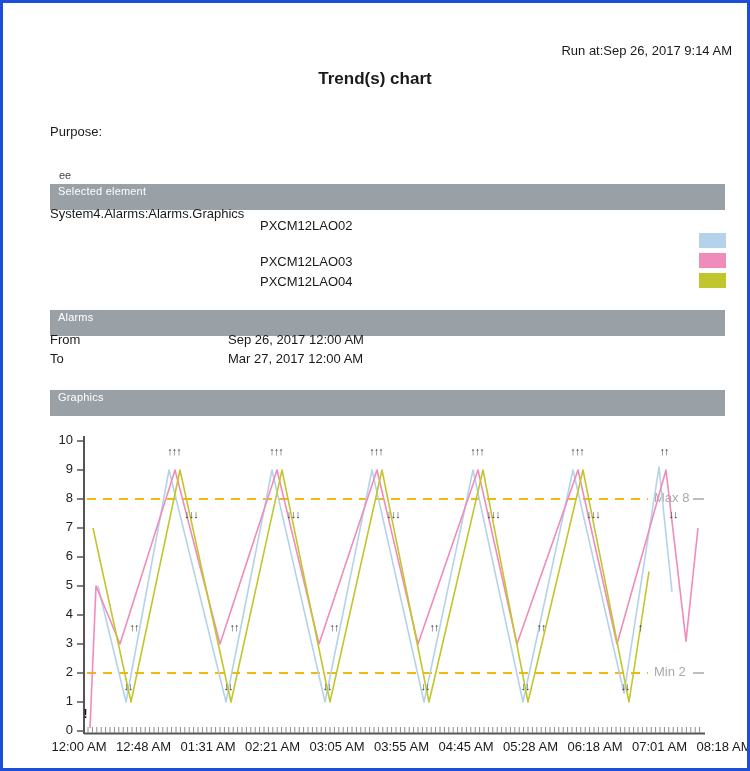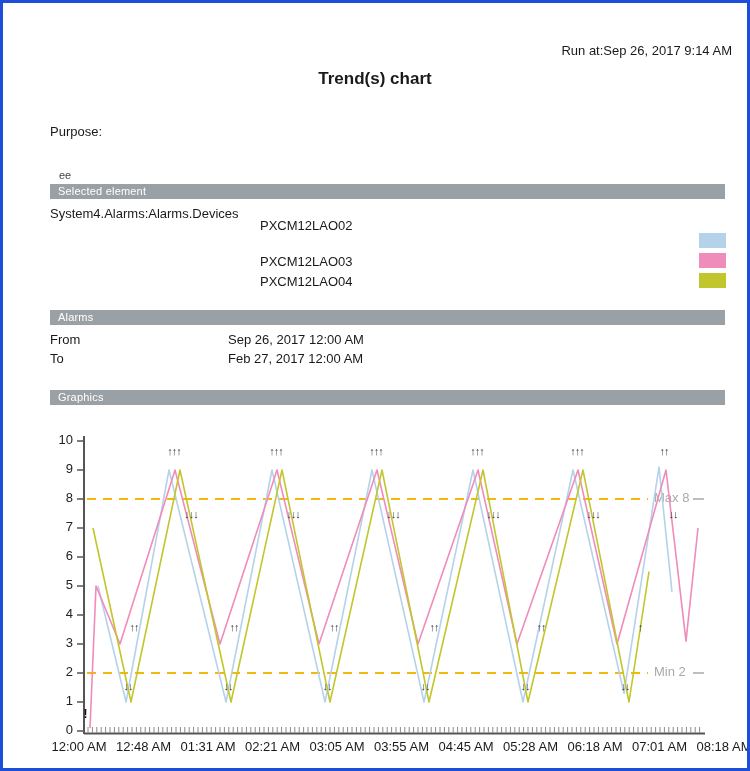--- a/index.html
+++ b/index.html
@@ -8,21 +8,21 @@
     background:#ffffff;border:3px solid #1d4ed8;box-sizing:border-box;
     font-family:"Liberation Sans", sans-serif;color:#1a1a1a;overflow:hidden;
   }
   .abs{position:absolute;}
   .run-at{top:40px;right:15px;font-size:13px;}
   .title{top:66px;left:0;width:100%;text-align:center;font-size:17px;font-weight:bold;}
   .purpose-label{left:47px;top:121px;font-size:13px;}
   .purpose-desc{left:47px;top:147px;font-size:13px;}
   .purpose-note{left:56px;top:166px;font-size:11px;color:#444;}
   .bar{
-    left:47px;width:675px;height:15px;background:#9aa1a6;color:#ffffff;
+    left:47px;width:675px;height:26px;background:#9aa1a6;color:#ffffff;
     font-size:11px;line-height:15px;padding-left:8px;box-sizing:border-box;
     letter-spacing:0.2px;
   }
   .bar-selected{top:181px;}
   .bar-period{top:307px;}
   .bar-graphics{top:387px;}
   .element-path{left:47px;top:203px;font-size:13px;}
   .legend-label{left:257px;font-size:13px;}
   .legend-swatch{left:696px;width:27px;height:15px;}
   .period-label{left:47px;font-size:13px;}
@@ -33,29 +33,29 @@
 <body>
 
 <div class="page">
   <div class="abs run-at">Run at:Sep 26, 2017 9:14 AM</div>
   <div class="abs title">Trend(s) chart</div>
 
   <div class="abs purpose-label">Purpose:</div>
   <div class="abs purpose-note">ee</div>
 
   <div class="abs bar bar-selected">Selected element</div>
-  <div class="abs element-path">System4.Alarms:Alarms.Devices</div>
+  <div class="abs element-path">System4.Alarms:Alarms.Graphics</div>
 
   <div id="legend"></div>
 
   <div class="abs bar bar-period">Alarms</div>
   <div class="abs period-label" style="top:329px;">From</div>
   <div class="abs period-value" style="top:329px;">Sep 26, 2017 12:00 AM</div>
   <div class="abs period-label" style="top:348px;">To</div>
-  <div class="abs period-value" style="top:348px;">Feb 27, 2017 12:00 AM</div>
+  <div class="abs period-value" style="top:348px;">Mar 27, 2017 12:00 AM</div>
 
   <div class="abs bar bar-graphics">Graphics</div>
 
   <svg id="chart" viewBox="0 425 750 346" xmlns="http://www.w3.org/2000/svg">
       <line x1="81" y1="433" x2="81" y2="731" stroke="#555555" stroke-width="2"></line>
       <line x1="74" y1="728" x2="81" y2="728" stroke="#555555" stroke-width="1.5"></line>
       <text x="70" y="728" text-anchor="end" dominant-baseline="middle" font-size="13" fill="#222">0</text>
       <line x1="74" y1="699" x2="81" y2="699" stroke="#555555" stroke-width="1.5"></line>
       <text x="70" y="699" text-anchor="end" dominant-baseline="middle" font-size="13" fill="#222">1</text>
       <line x1="74" y1="670" x2="81" y2="670" stroke="#555555" stroke-width="1.5"></line>

